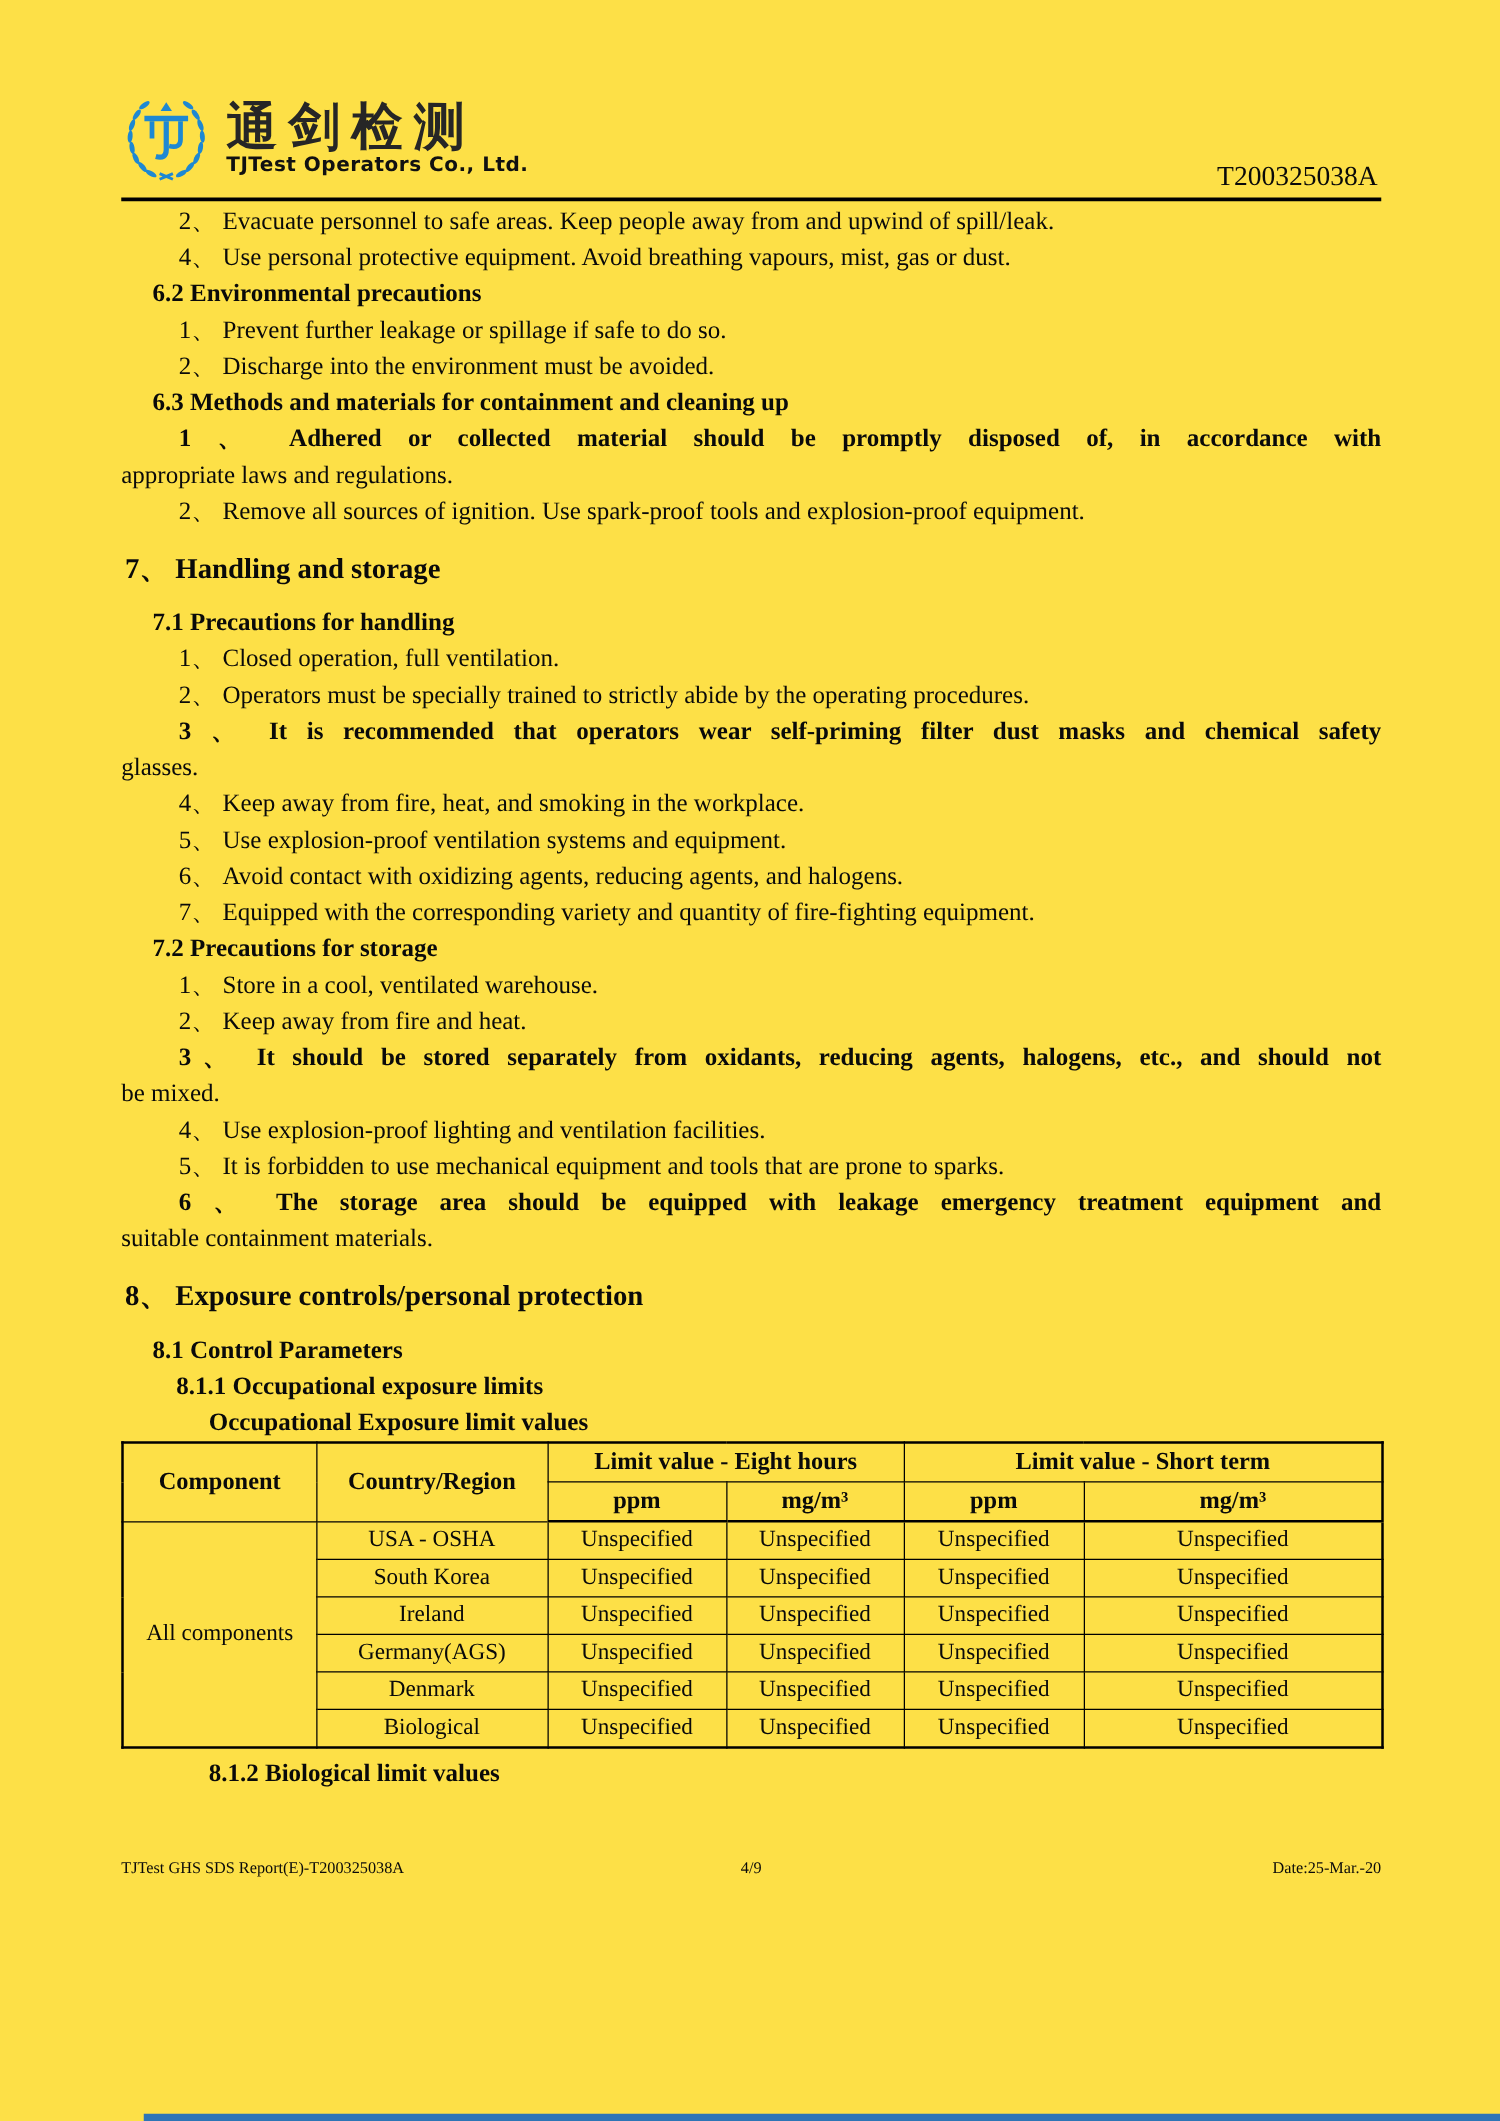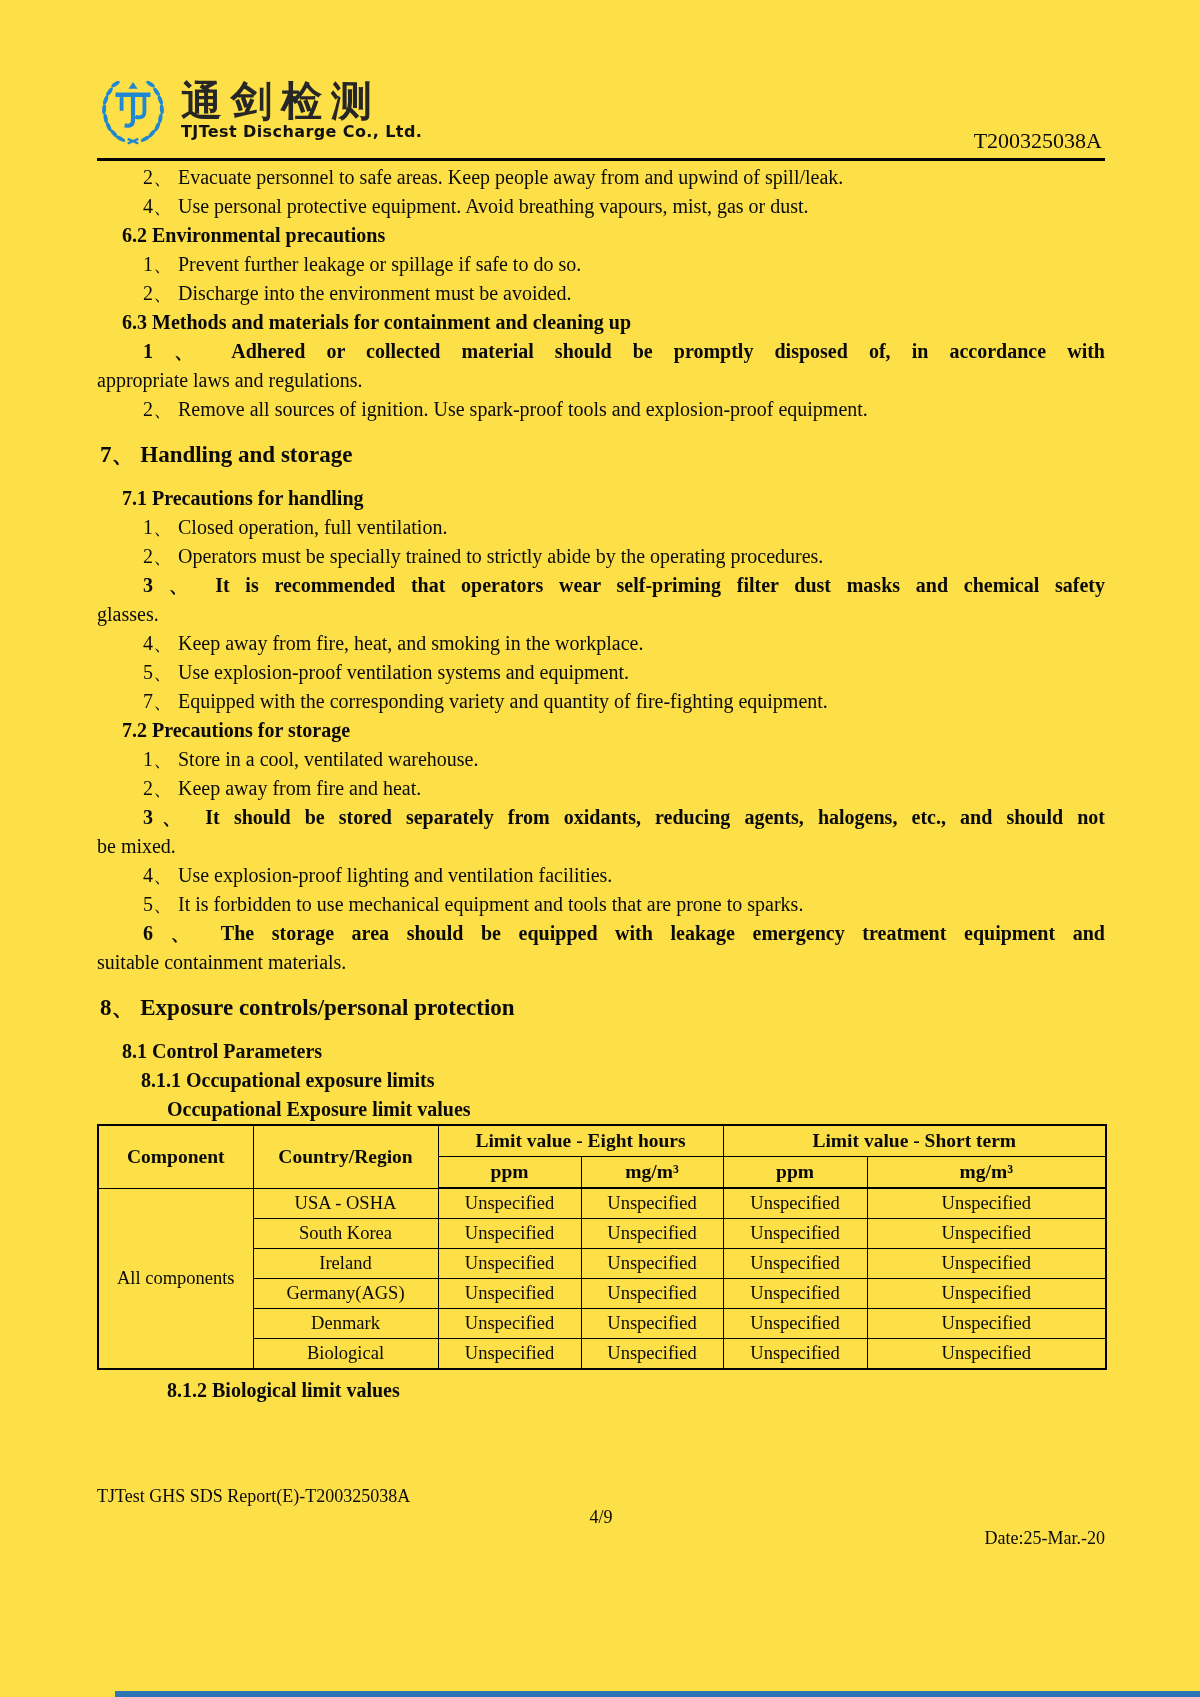--- a/index.html
+++ b/index.html
@@ -45,21 +45,21 @@
     font-size:18.5px;padding:0 2px;overflow:hidden;
   }
   table.limits th{font-weight:bold;font-size:19.5px;height:30px;}
   table.limits td{font-weight:normal;height:29px;}
   table.limits thead tr.units th{border-bottom:2px solid #000;}
   td.comp{font-size:19px;}
   .after-table{margin:6px 95px 0 97px;}
   
   .footer{
     position:absolute;left:97px;right:95px;top:1486px;
-    display:flex;font-size:18px;flex-direction:column;
+    display:flex;font-size:13px;
   }
   .footer .f-left{flex:1;text-align:left;}
   .footer .f-center{flex:1;text-align:center;}
   .footer .f-right{flex:1;text-align:right;}
   .bottom-bar{position:absolute;left:115px;right:0;bottom:0;height:6px;}
 </style>
 </head>
 <body>
 
 <div class="page">
@@ -91,21 +91,21 @@
           <g class="emblem-stroke" stroke="#1e88d2" fill="none">
             <line x1="27" y1="30" x2="73" y2="30" stroke-width="6"></line>
             <line x1="35" y1="33" x2="35" y2="51" stroke-width="5"></line>
             <path d="M65 33 V52 Q65 62 53 59" stroke-width="5"></path>
             <path d="M50 33 V63 Q50 73 39 70" stroke-width="5.5"></path>
           </g>
         </svg>
       </span>
       <div class="logo-text">
         <div class="logo-cn">通剑检测</div>
-        <div class="logo-en">TJTest Discharge Co., Ltd.</div>
+        <div class="logo-en">TJTest Operators Co., Ltd.</div>
       </div>
     </div>
     <div class="doc-number">T200325038A</div>
     <div class="hdr-rule"></div>
   </div>
 
   <main class="content">
       <div class="ln li">2、 Evacuate personnel to safe areas. Keep people away from and upwind of spill/leak.</div>
       <div class="ln li">4、 Use personal protective equipment. Avoid breathing vapours, mist, gas or dust.</div>
       <div class="ln sub1">6.2 Environmental precautions</div>
@@ -116,20 +116,21 @@
       <div class="ln cont">appropriate laws and regulations.</div>
       <div class="ln li">2、 Remove all sources of ignition. Use spark-proof tools and explosion-proof equipment.</div>
       <div class="ln h1">7、 Handling and storage</div>
       <div class="ln sub1">7.1 Precautions for handling</div>
       <div class="ln li">1、 Closed operation, full ventilation.</div>
       <div class="ln li">2、 Operators must be specially trained to strictly abide by the operating procedures.</div>
       <div class="ln jl">3 、 It is recommended that operators wear self-priming filter dust masks and chemical safety</div>
       <div class="ln cont">glasses.</div>
       <div class="ln li">4、 Keep away from fire, heat, and smoking in the workplace.</div>
       <div class="ln li">5、 Use explosion-proof ventilation systems and equipment.</div>
+      <div class="ln li">6、 Avoid contact with oxidizing agents, reducing agents, and halogens.</div>
       <div class="ln li">7、 Equipped with the corresponding variety and quantity of fire-fighting equipment.</div>
       <div class="ln sub1">7.2 Precautions for storage</div>
       <div class="ln li">1、 Store in a cool, ventilated warehouse.</div>
       <div class="ln li">2、 Keep away from fire and heat.</div>
       <div class="ln jl">3、 It should be stored separately from oxidants, reducing agents, halogens, etc., and should not</div>
       <div class="ln cont">be mixed.</div>
       <div class="ln li">4、 Use explosion-proof lighting and ventilation facilities.</div>
       <div class="ln li">5、 It is forbidden to use mechanical equipment and tools that are prone to sparks.</div>
       <div class="ln jl">6 、 The storage area should be equipped with leakage emergency treatment equipment and</div>
       <div class="ln cont">suitable containment materials.</div>

